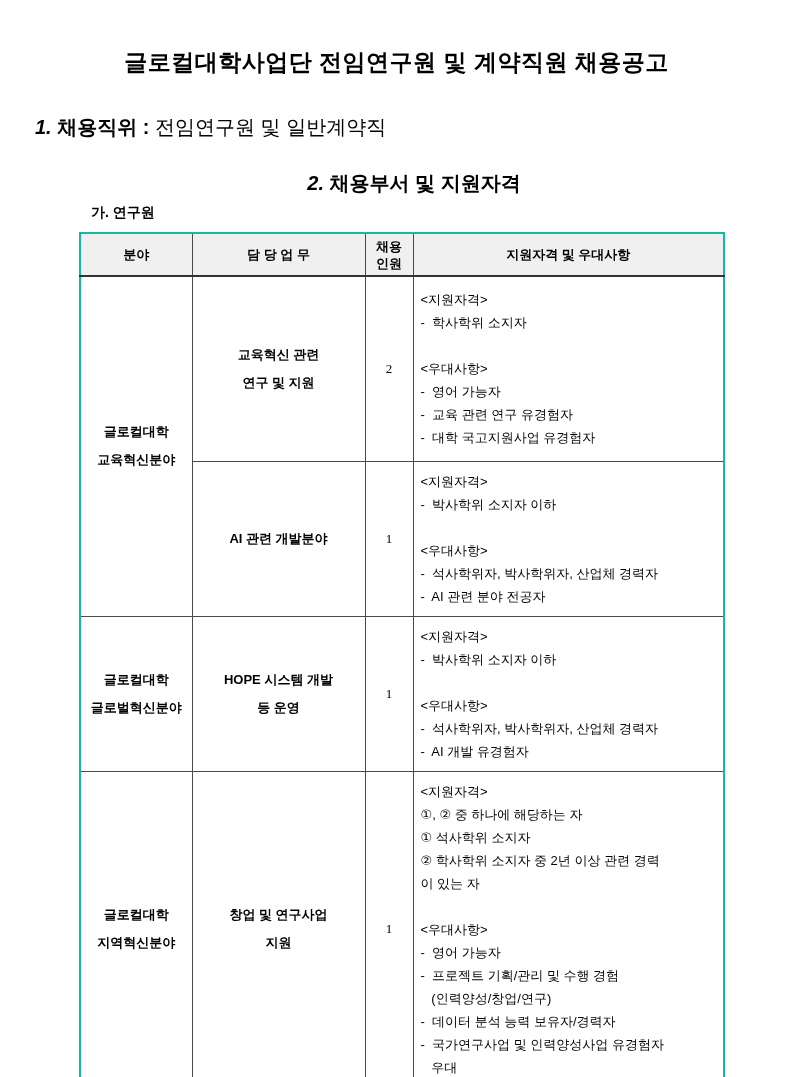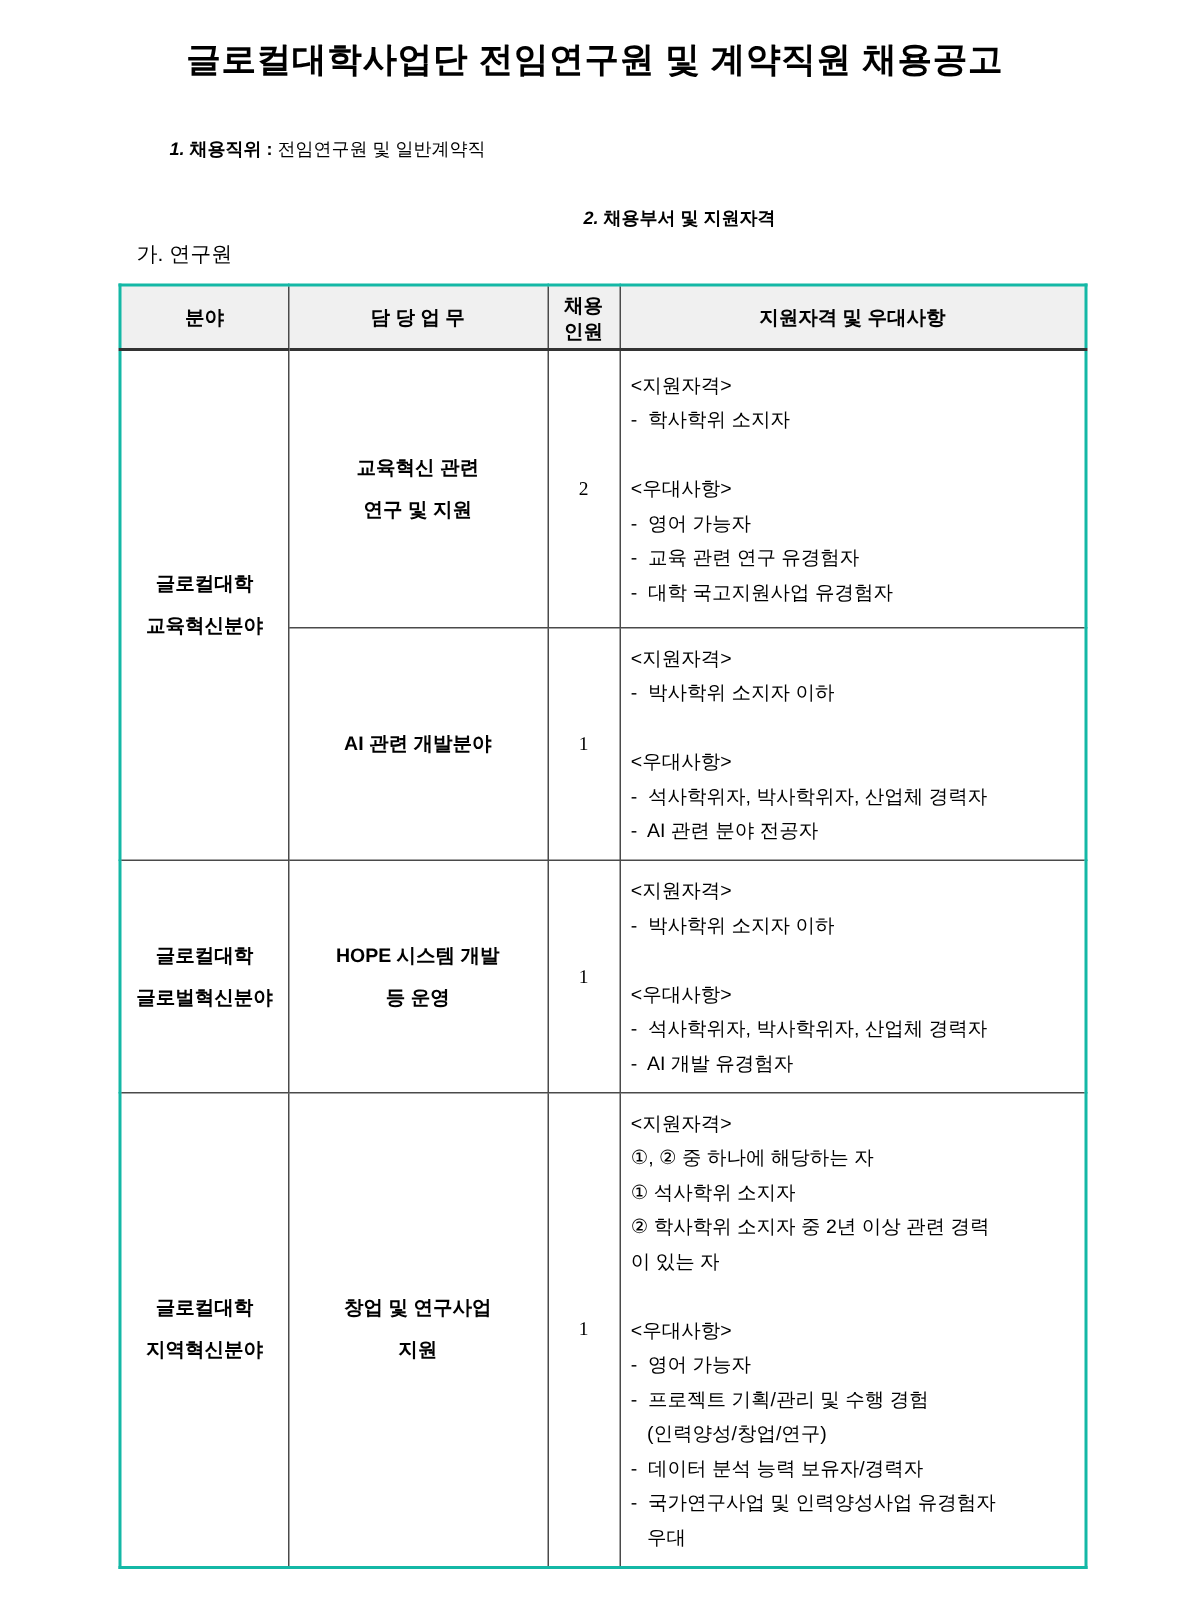--- a/index.html
+++ b/index.html
@@ -11,33 +11,33 @@
     color: #000000;
     overflow: hidden;
   }
   .page {
     width: 793px;
     height: 1077px;
     background: #ffffff;
     position: relative;
   }
   .doc-title {
-    padding-top: 24px;
+    padding-top: 47px;
     text-align: center;
     font-size: 23px;
     font-weight: bold;
     letter-spacing: 0.5px;
   }
   .sec-line {
-    font-size: 12px;
-    margin-left: 113px;
+    font-size: 20px;
+    margin-left: 35px;
   }
   .sec-1 { margin-top: 36px; }
   .sec-2 { margin-top: 29px; text-align: center; }
-  .sec-sub { margin-top: 7px; margin-left: 91px; font-weight: normal; font-size: 14px; }
+  .sec-sub { margin-top: 7px; margin-left: 91px; font-weight: bold; font-size: 14px; }
   .num { font-weight: bold; font-style: italic; }
   .lbl { font-weight: bold; }
   .val { font-weight: normal; }
 
   table.recruit {
     margin-top: 10px;
     margin-left: 79px;
     width: 644px;
     border-collapse: collapse;
     table-layout: fixed;

